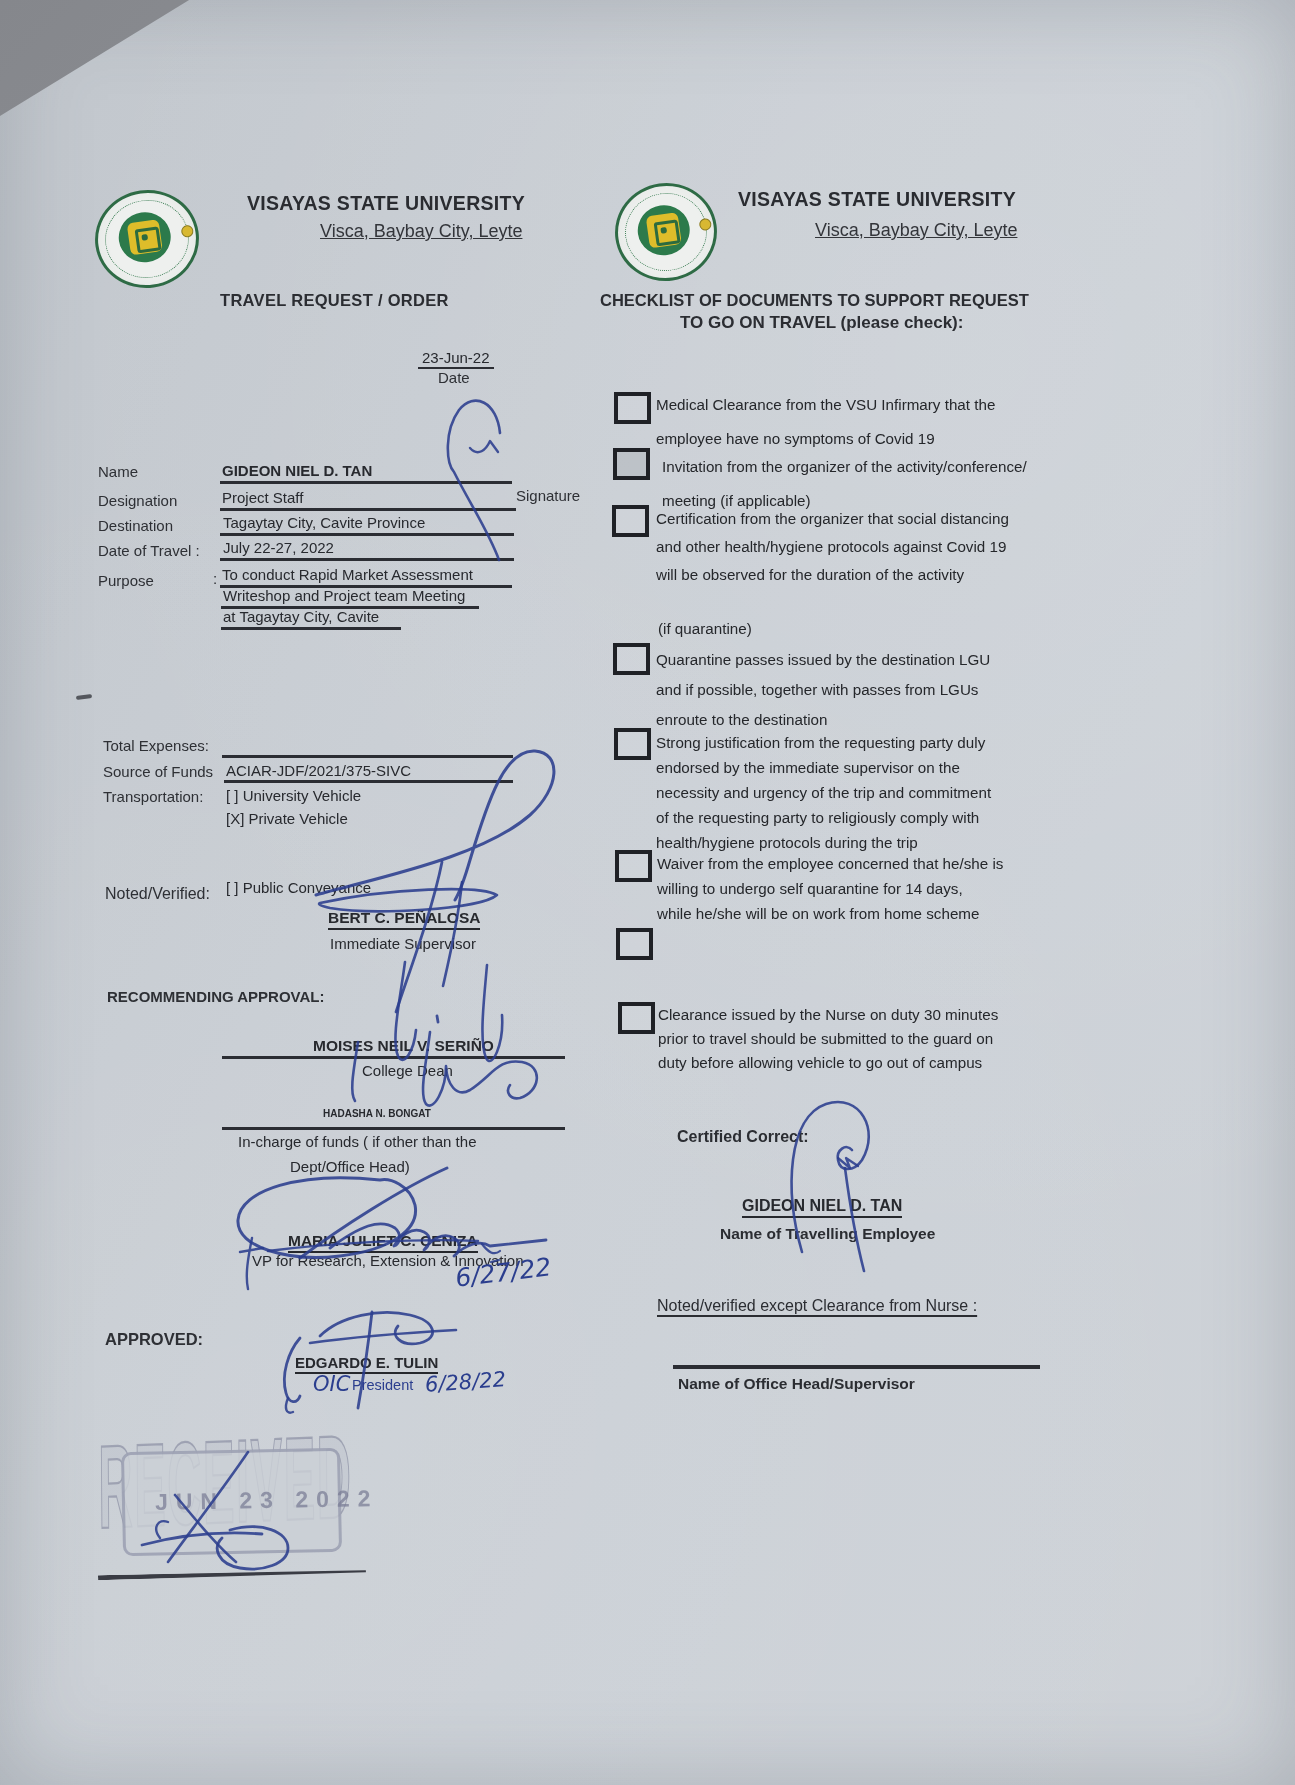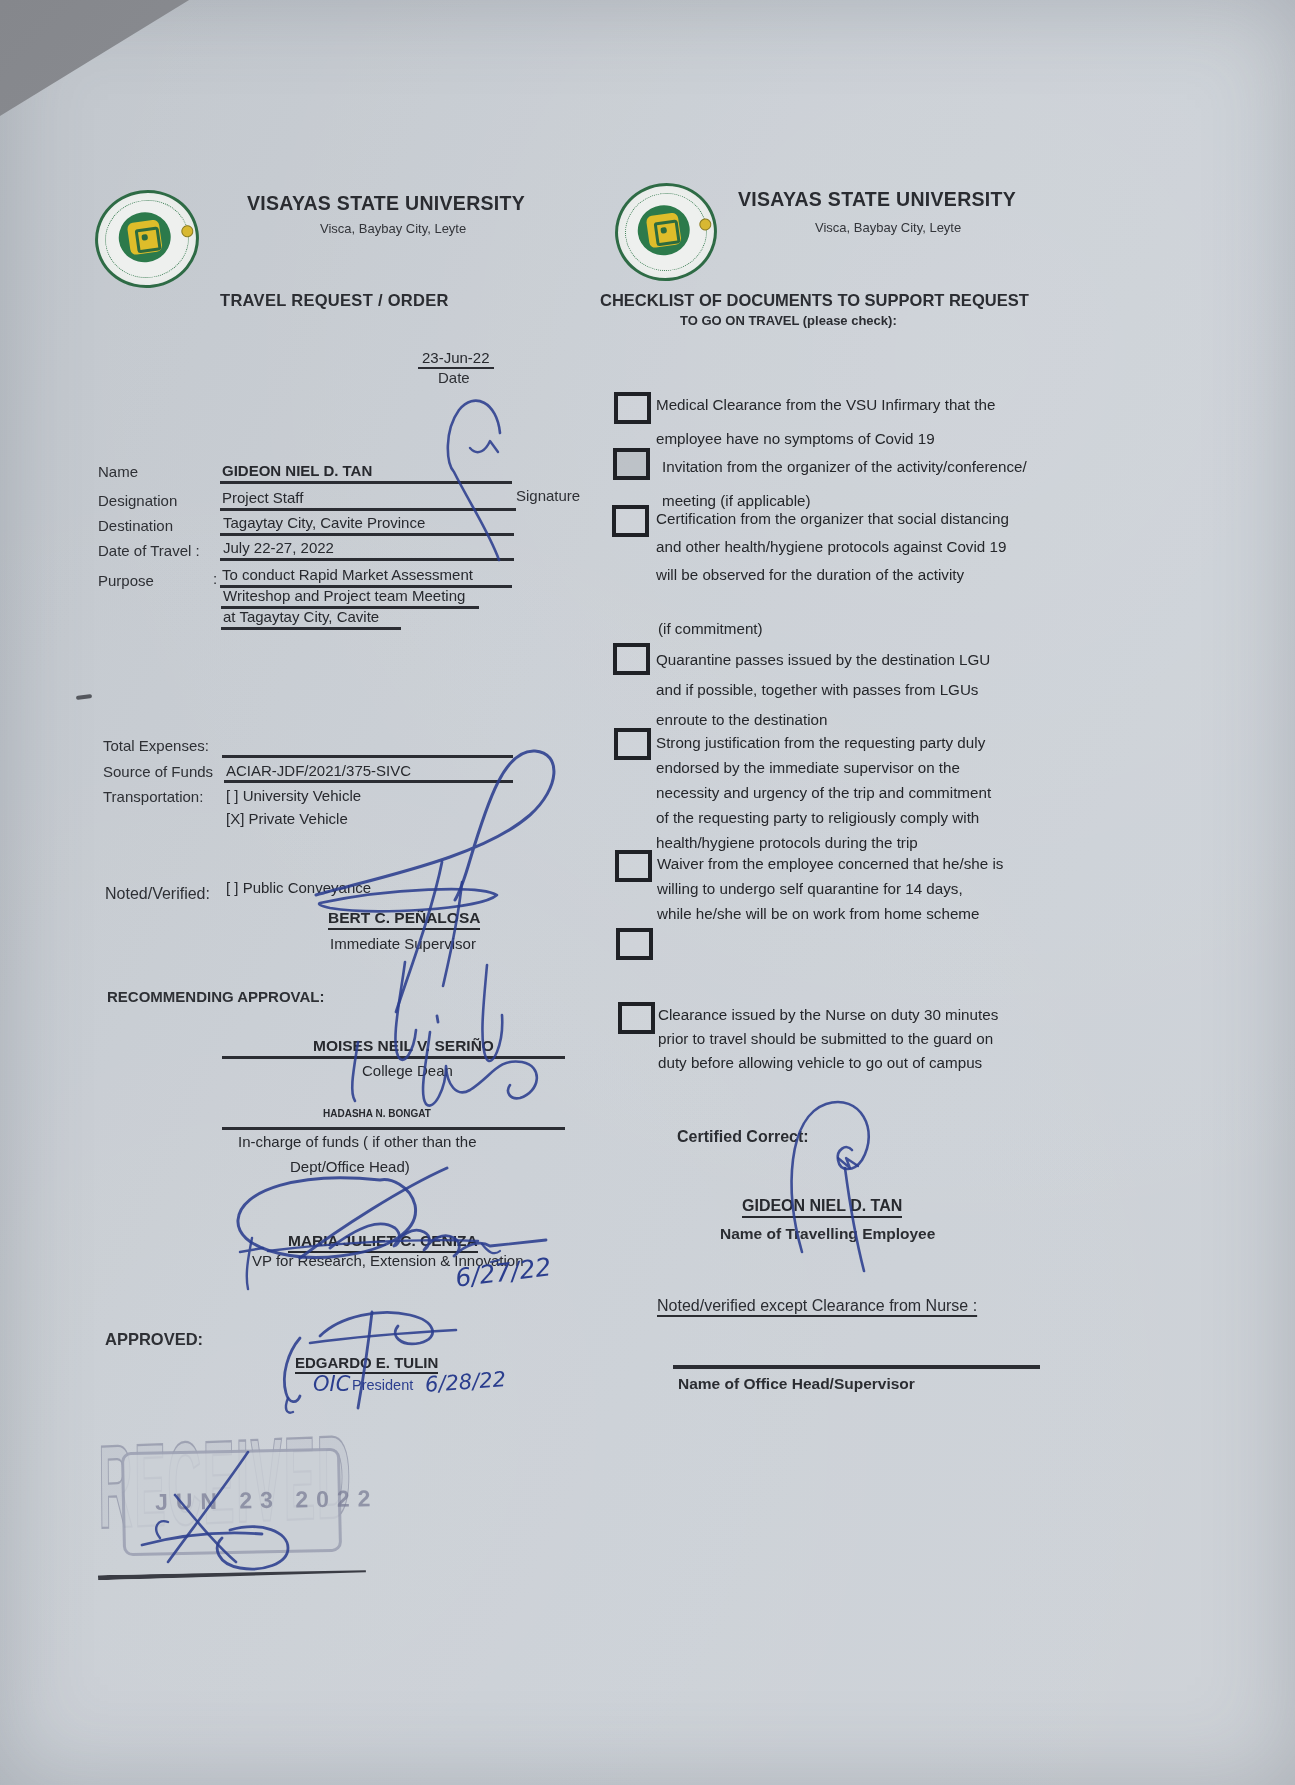--- a/index.html
+++ b/index.html
@@ -12,21 +12,21 @@
     box-shadow: inset 0 0 90px rgba(80,86,98,.28);
     font-family:"Liberation Sans", sans-serif;
     color:#2b2d32;
   }
   .abs{position:absolute;white-space:nowrap;}
   .corner{position:absolute;left:0;top:0;width:100%;height:100%;
     clip-path:polygon(0 0,14.6% 0,0 6.5%);
     background:linear-gradient(135deg,#85878c,#a2a5aa 85%);}
   .b{font-weight:700;}
   .univ{font-size:19.5px;font-weight:700;letter-spacing:.3px;color:#2a2c31;}
-  .addr{font-size:13px;color:#33353a;}
+  .addr{font-size:18px;color:#33353a;text-decoration:underline;}
   .ftitle{font-size:16.5px;font-weight:700;letter-spacing:.3px;}
   .lbl{font-size:15px;color:#2e3035;}
   .val{font-size:15px;color:#27292e;}
   .line{position:absolute;background:#2b2d33;height:3px;}
   .fline{border-bottom:2.5px solid #2b2d33;}
   .chk{position:absolute;width:29px;height:24px;border:4px solid #1f2126;background:rgba(255,255,255,.06);}
   .itxt{position:absolute;font-size:15.2px;color:#25272b;white-space:pre-line;width:445px;}
   .nameu{border-bottom:2.5px solid #26282d;padding-bottom:1px;}
   .hand{color:#2b3e8e;font-family:"DejaVu Sans", sans-serif;font-style:italic;}
   .stampword{
@@ -135,36 +135,36 @@
     <div style="position:absolute;left:7px;top:7px;right:7px;bottom:7px;border-radius:50%;border:1.5px dotted #3a7d53;"></div>
     <div style="position:absolute;left:20px;top:19px;width:52px;height:50px;border-radius:50%;background:#2c7a4b;"></div>
     <div style="position:absolute;left:30px;top:28px;width:32px;height:32px;border-radius:6px;background:#debd2a;"></div>
     <div style="position:absolute;left:37px;top:35px;width:18px;height:18px;border:3px solid #2c6b3f;border-radius:3px;"></div>
     <div style="position:absolute;left:43px;top:41px;width:6px;height:6px;background:#2c6b3f;border-radius:2px;"></div>
     <div style="position:absolute;left:82px;top:38px;width:10px;height:10px;border-radius:50%;background:#d8b832;border:1px solid #8a7a1e;"></div>
   </div>
   <div class="abs univ" style="left:738px;top:188px;">VISAYAS STATE UNIVERSITY</div>
   <div class="abs addr" style="left:815px;top:220px;">Visca, Baybay City, Leyte</div>
   <div class="abs b" style="left:600px;top:291px;font-size:16.5px;">CHECKLIST OF DOCUMENTS TO SUPPORT REQUEST</div>
-  <div class="abs b" style="left:680px;top:313px;font-size:13px;">TO GO ON TRAVEL (please check):</div>
+  <div class="abs b" style="left:680px;top:313px;font-size:17px;">TO GO ON TRAVEL (please check):</div>
 
   <div class="chk" style="left:614px;top:392px;"></div>
   <div class="itxt" style="left:656px;top:388px;line-height:34px;">Medical Clearance from the VSU Infirmary that the
 employee have no symptoms of Covid 19</div>
 
   <div class="chk" style="left:613px;top:448px;background:rgba(160,165,172,.35);"></div>
   <div class="itxt" style="left:655px;top:450px;line-height:34px;margin-left:7px;">Invitation from the organizer of the activity/conference/
 meeting (if applicable)</div>
 
   <div class="chk" style="left:612px;top:505px;"></div>
   <div class="itxt" style="left:656px;top:505px;line-height:28px;">Certification from the organizer that social distancing
 and other health/hygiene protocols against Covid 19
 will be observed for the duration of the activity</div>
 
-  <div class="abs" style="left:658px;top:620px;font-size:15.2px;color:#25272b;">(if commitment)</div>
+  <div class="abs" style="left:658px;top:620px;font-size:15.2px;color:#25272b;">(if quarantine)</div>
 
   <div class="chk" style="left:613px;top:643px;"></div>
   <div class="itxt" style="left:656px;top:645px;line-height:30px;">Quarantine passes issued by the destination LGU
 and if possible, together with passes from LGUs
 enroute to the destination</div>
 
   <div class="chk" style="left:614px;top:728px;"></div>
   <div class="itxt" style="left:656px;top:730px;line-height:25px;">Strong justification from the requesting party duly
 endorsed by the immediate supervisor on the
 necessity and urgency of the trip and commitment

